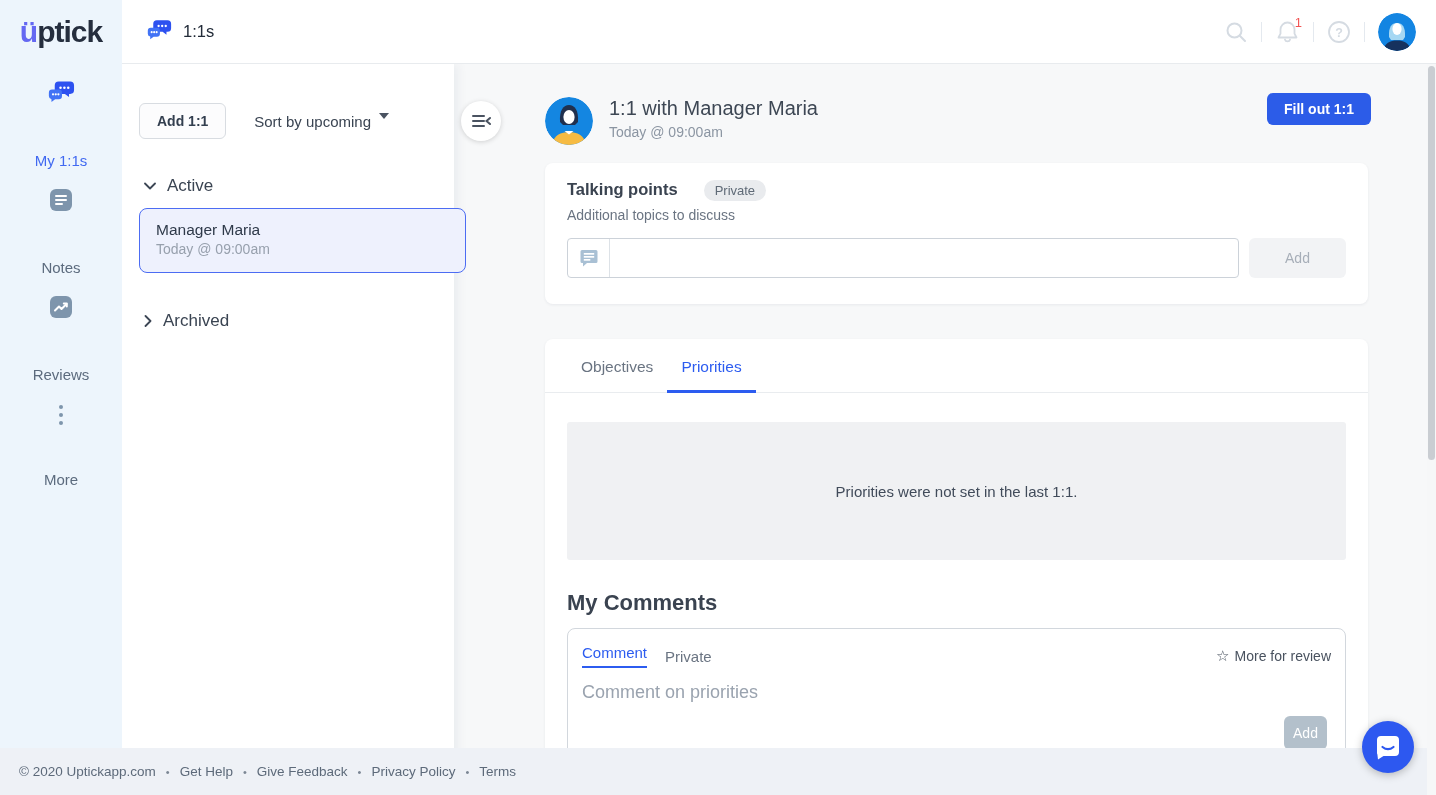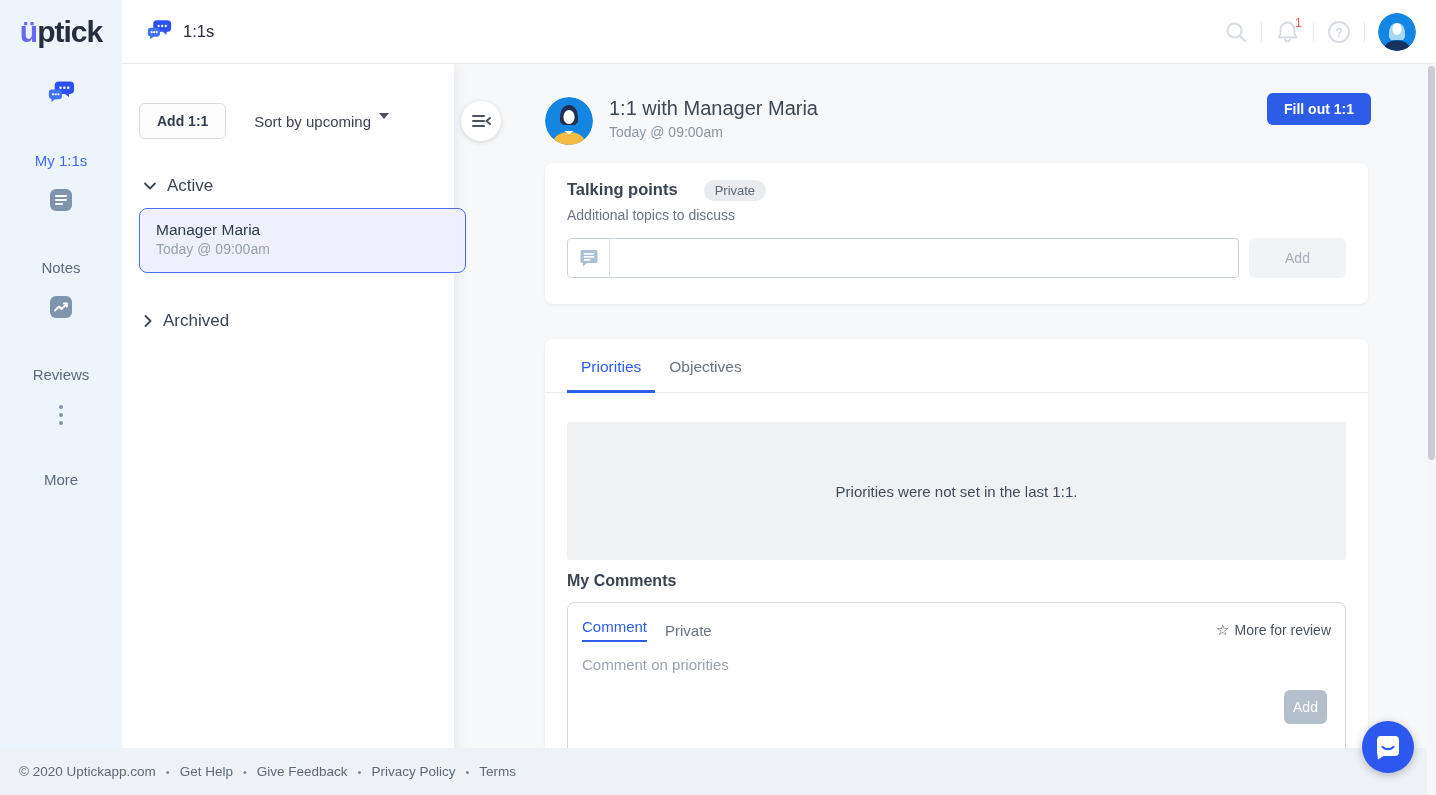--- a/index.html
+++ b/index.html
@@ -79,32 +79,32 @@
             color:#a7aeb8; font-size:14px; cursor:pointer; font-family:inherit; }
 
   .pr-card { position:absolute; left:62px; top:275px; width:823px; height:500px; }
   .tabs-bar { display:flex; padding:0 22px; border-bottom:1px solid #e9ecef; }
   .tab { padding:19px 14px 14px; font-size:15.5px; color:#6a7482; border-bottom:3px solid transparent;
          margin-bottom:-1px; cursor:pointer; }
   .tab.on { color:#2c5cf0; border-bottom-color:#2c5cf0; }
   .pr-body { padding:29px 22px 0; }
   .empty-box { height:138px; background:#f0f1f3; border-radius:3px; display:flex; align-items:center;
                justify-content:center; font-size:15px; color:#414b5a; }
-  .comments-heading { margin-top:12px; font-size:16px; font-weight:600; color:#3a4350; }
+  .comments-heading { margin-top:30px; font-size:22px; font-weight:600; color:#3a4350; }
   .comment-box { margin-top:12px; border:1px solid #d2d7dd; border-radius:8px; height:158px;
                  position:relative; padding:15px 14px; background:#fff; }
   .cb-tabs { display:flex; align-items:center; }
   .cb-tab { font-size:15px; cursor:pointer; }
   .cb-tab.on { color:#2c5cf0; border-bottom:2px solid #2c5cf0; padding-bottom:5px; }
   .cb-tab.off { color:#6a7482; margin-left:18px; }
   .save-review { margin-left:auto; display:flex; align-items:center; gap:5px; font-size:14px;
                  color:#49525f; cursor:pointer; }
   .star { font-size:15px; color:#49525f; }
   .cb-textarea { display:block; width:70%; border:none; outline:none; resize:none; margin-top:14px;
-                 font-size:15px; font-family:inherit; color:#3a4350; height:40px; background:transparent; }
+                 font-size:18px; font-family:inherit; color:#3a4350; height:40px; background:transparent; }
   .cb-textarea::placeholder { color:#9aa3af; }
   .cb-add { position:absolute; right:18px; top:87px; width:43px; height:34px; background:#b3c0cb;
             border:none; border-radius:6px; color:#fff; font-size:14px; cursor:pointer; font-family:inherit; }
 
   
   .footer { position:absolute; left:0; right:0; bottom:0; height:47px; background:#eef1f6; z-index:10;
             display:flex; align-items:center; padding-left:14px; font-size:13.5px; color:#5d6a7a; }
   .footer span { margin:12px 5px; }
   .footer .bullet { font-size:11px; color:#7b8694; }
   .footer .flink { cursor:pointer; }
@@ -315,22 +315,22 @@
           </svg>
         </span>
         <input class="tp-input" type="text" value="" style="">
       </div>
       <button class="tp-add">Add</button>
     </div>
   </div>
 
   <div class="card pr-card">
     <div class="tabs-bar">
+      <div class="tab">Objectives</div>
       <div class="tab on">Priorities</div>
-      <div class="tab">Objectives</div>
     </div>
     <div class="pr-body">
       <div class="empty-box">
         <span>Priorities were not set in the last 1:1.</span>
       </div>
       <div class="comments-heading">My Comments</div>
       <div class="comment-box">
         <div class="cb-tabs">
           <span class="cb-tab on">Comment</span>
           <span class="cb-tab off">Private</span>

